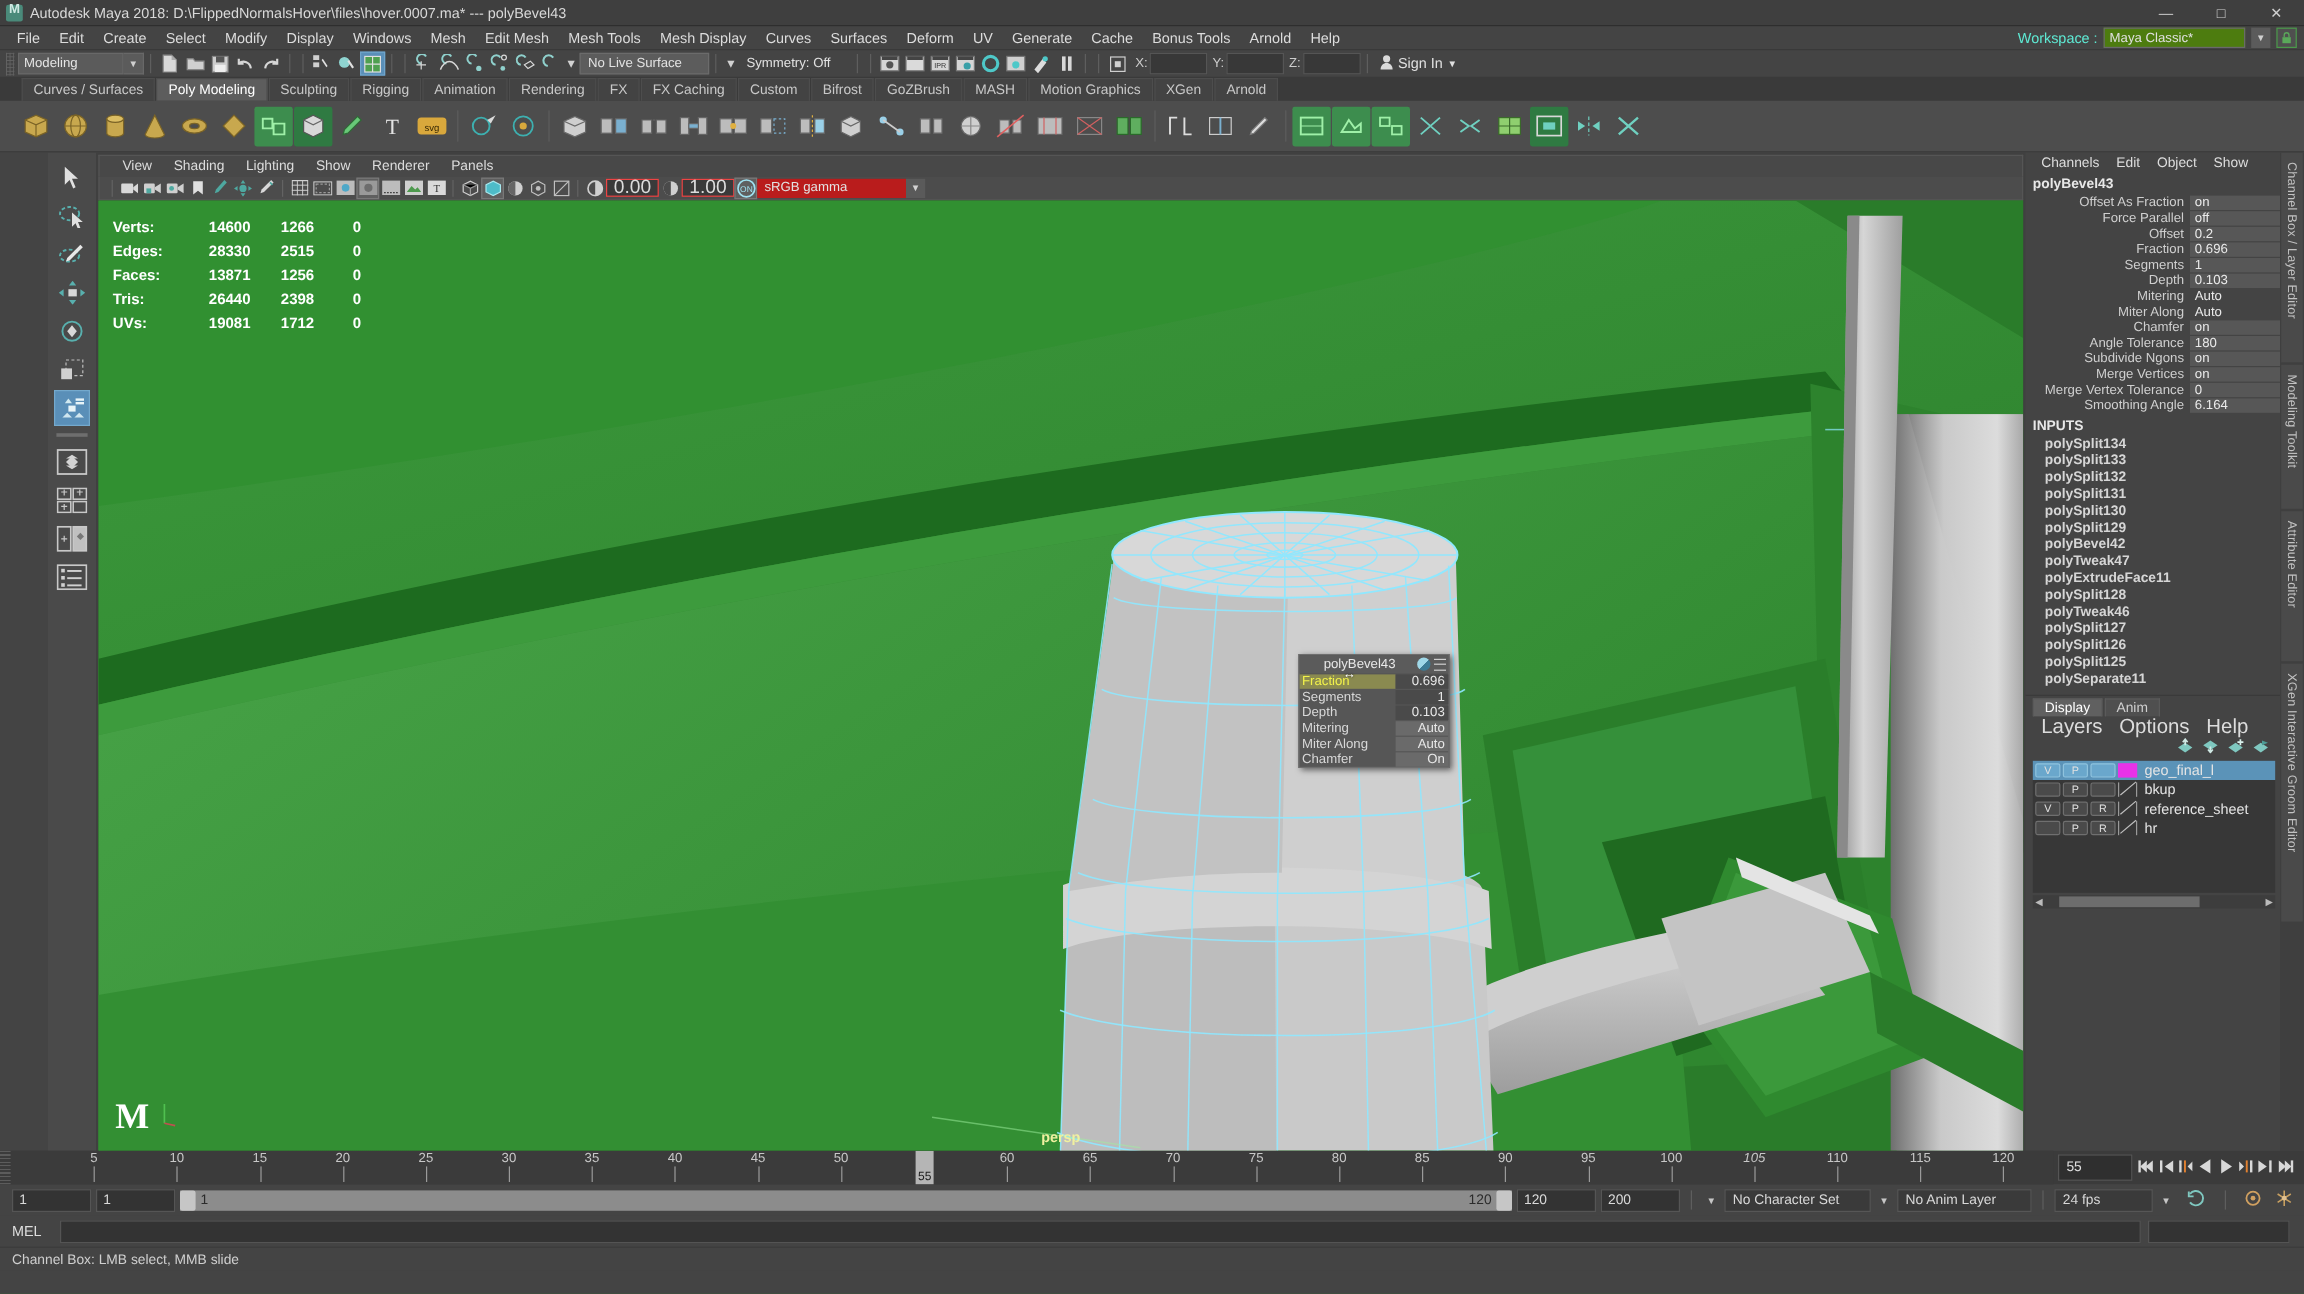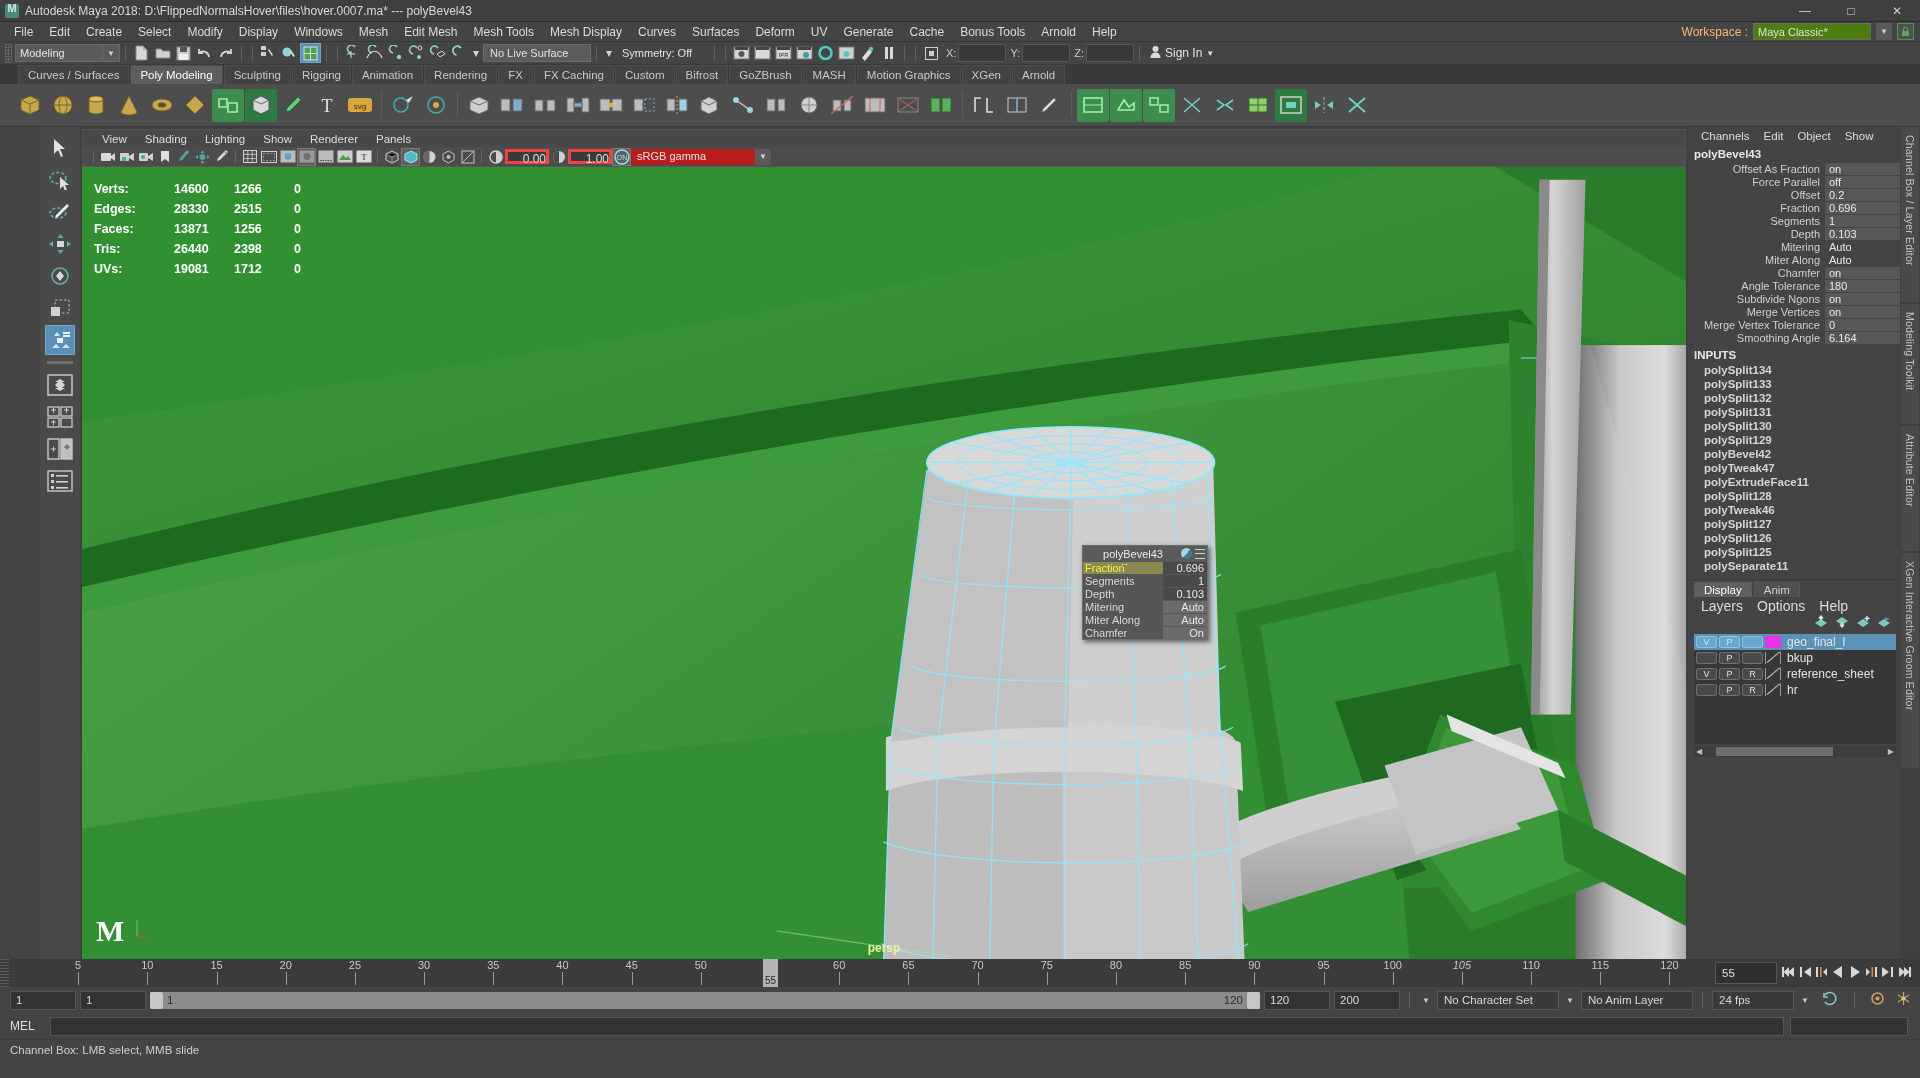--- a/index.html
+++ b/index.html
@@ -17,21 +17,21 @@
   .title-text { font-size:12px; color:#d8d8d8; white-space:nowrap; }
   .win-btns { margin-left:auto; display:flex; height:100%; }
   .win-btn { width:46px; height:22px; display:flex; align-items:center; justify-content:center;
     font-size:12px; color:#d0d0d0; }
 
   
   .menubar { height:20px; background:#444444; display:flex; align-items:center;
     padding-left:6px; border-bottom:1px solid #373737; }
   .menu-item { padding:2px 8px; font-size:12px; color:#dcdcdc; white-space:nowrap; }
   .workspace-zone { margin-left:auto; display:flex; align-items:center; gap:5px; padding-right:6px;}
-  .ws-label { font-size:12px; color:#fdba74; }
+  .ws-label { font-size:12px; color:#5eead4; }
   .ws-combo { width:118px; height:17px; background:#4d7c0f; border:1px solid #6a6a6a;
     font-size:11px; color:#e0e0e0; padding:1px 4px; display:flex; align-items:center; }
   .ws-arrow { width:16px; height:17px; background:#5b5b5b; display:flex; align-items:center;
     justify-content:center; font-size:8px; color:#cfcfcf; }
   .ws-lock { width:17px; height:17px; border:1px solid #4a9a4a; background:#4f4f4f;
     display:flex; align-items:center; justify-content:center; }
 
   
   .statusline { height:23px; background:#444444; display:flex; align-items:center;
     gap:0px; padding-left:2px; border-bottom:1px solid #3a3a3a; }
@@ -85,22 +85,22 @@
     flex-direction:column; min-width:0; }
   .vpmenu { height:18px; background:#484848; display:flex; align-items:center;
     padding-left:10px; border:1px solid #555; border-bottom:none;}
   .vpmenu-item { padding:1px 9px; font-size:11.5px; color:#dcdcdc; }
   .vptools { height:20px; background:#4c4c4c; display:flex; align-items:center;
     padding-left:6px; gap:0px; border:1px solid #555; border-top:none;}
   .vico { width:19px; height:18px; display:flex; align-items:center;
     justify-content:center; flex:none;}
   .vico.on { background:#5f5f5f; border:1px solid #787878; }
   .vsep { width:1px; height:14px; background:#636363; margin:0 4px; flex:none;}
-  .numfld { width:44px; height:15px; background:#3a3a3a; border:3px solid #ef4444;
-    font-size:12px; color:#dcdcdc; text-align:right; line-height:14px; flex:none;}
+  .numfld { width:44px; height:15px; background:#3a3a3a; border:1px solid #ef4444;
+    font-size:16px; color:#dcdcdc; text-align:center; line-height:14px; flex:none;}
   .gamma-combo { width:124px; height:16px; background:#b91c1c; font-size:11px;
     color:#e2e2e2; padding-left:6px; line-height:15px; flex:none;}
   .gamma-arrow { width:16px; height:16px; background:#5a5a5a; display:flex;
     align-items:center; justify-content:center; font-size:8px; flex:none;}
 
   .viewport { flex:1; position:relative; overflow:hidden; background:#2f7a2f; }
 
   
   .hud { position:absolute; left:12px; top:12px; font-size:12.5px; font-weight:bold;
     color:#ffffff; }
@@ -153,21 +153,21 @@
     padding:4px 0 2px 6px; }
   .cb-input { font-size:11.5px; font-weight:bold; color:#d6d6d6; padding:1px 0 1px 16px; }
 
   
   .layered { margin-top:6px; border-top:1px solid #3a3a3a; }
   .le-tabs { height:17px; display:flex; align-items:flex-end; padding-left:6px; }
   .le-tab { padding:1px 9px; font-size:11.5px; background:#4f4f4f; color:#cfcfcf;
     border:1px solid #5a5a5a; border-bottom:none; margin-right:2px;}
   .le-tab.active { background:#606060; color:#ffffff; }
   .le-menubar { height:17px; display:flex; align-items:center; padding-left:6px; }
-  .le-menu { padding:0 7px; font-size:14px; color:#dcdcdc; }
+  .le-menu { padding:0 7px; font-size:17px; color:#dcdcdc; }
   .le-btns { height:18px; display:flex; align-items:center; justify-content:flex-end;
     padding-right:8px; gap:6px; }
   .le-list { background:#373737; margin:2px 4px 0 6px; height:110px; }
   .le-row { height:16px; display:flex; align-items:center; padding-left:2px; gap:2px; }
   .le-row.sel { background:#5b93b8; }
   .le-chip { width:21px; height:12px; border:1px solid #6f6f6f; background:#4a4a4a;
     display:flex; align-items:center; justify-content:center; font-size:9px;
     color:#e0e0e0; border-radius:2px; flex:none;}
   .le-row.sel .le-chip { background:#6aa7cc; border-color:#8fc3de; }
   .le-swatch { width:16px; height:12px; flex:none; }

